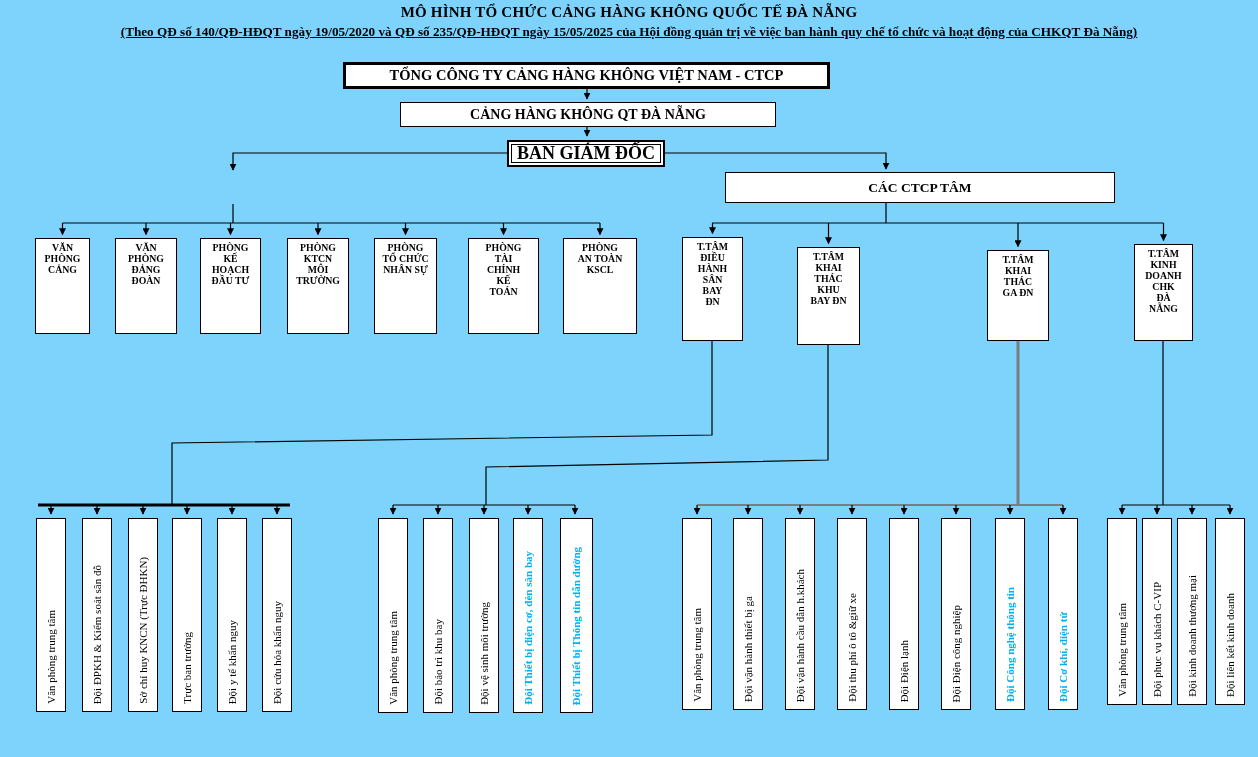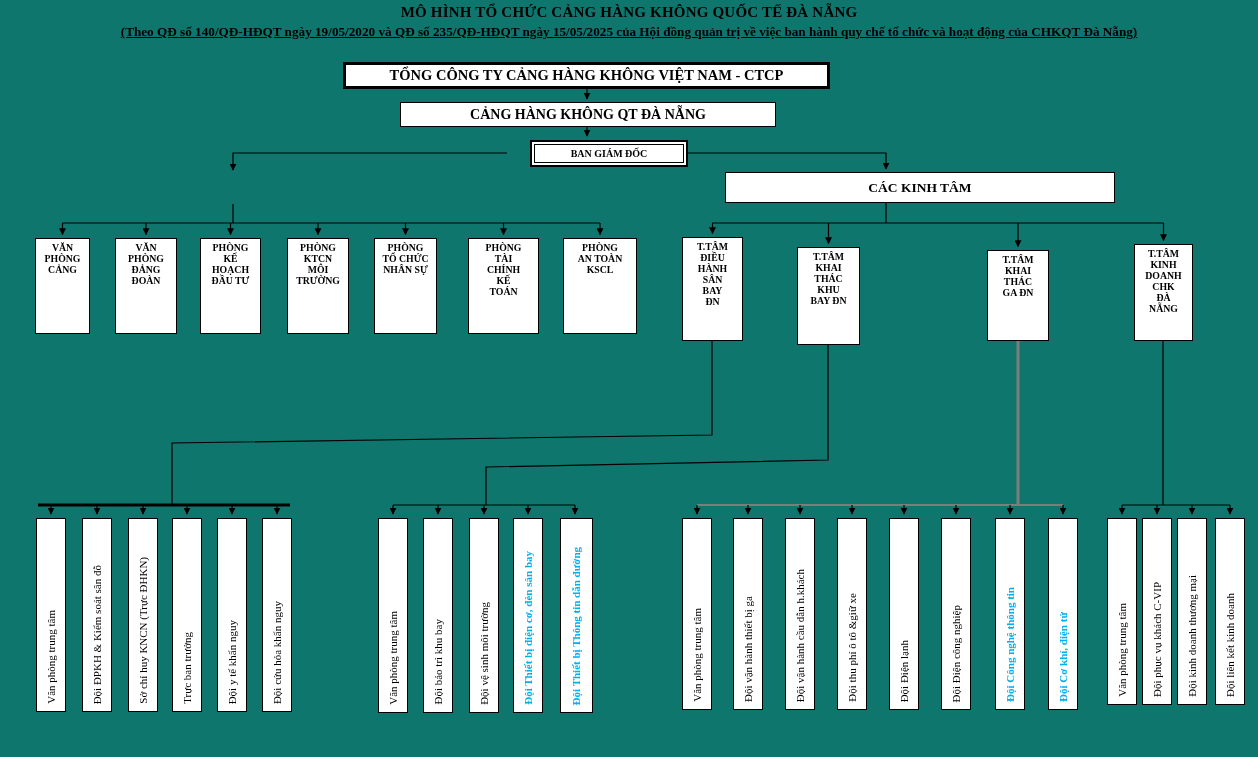--- a/index.html
+++ b/index.html
@@ -1,16 +1,16 @@
 <!DOCTYPE html>
 <html style="--accent: #00b0f0; --line-gray: #7d7d7d;"><head>
 <meta charset="utf-8">
 <style>
   html,body{margin:0;padding:0;background:#fff;}
-  #canvas{position:relative;width:1258px;height:757px;background:#0f766e;overflow:hidden;
+  #canvas{position:relative;width:1258px;height:757px;background:#7dd3fc;overflow:hidden;
           font-family:"Liberation Serif","DejaVu Serif",serif;color:#000;}
   .hdr{position:absolute;left:0;right:0;text-align:center;font-weight:bold;white-space:nowrap;}
   #title{top:4px;font-size:15px;letter-spacing:.2px;}
   #subtitle{top:24px;font-size:13.2px;text-decoration:underline;}
   #wires{position:absolute;left:0;top:0;}
   .ln{stroke:#000;stroke-width:1.2;fill:none;}
   .thickln{stroke:#000;stroke-width:3;fill:none;}
   .grayln{stroke:var(--line-gray,#7d7d7d);fill:none;}
   .box{position:absolute;box-sizing:border-box;background:#fff;border:1.6px solid #000;
        display:flex;justify-content:center;text-align:center;font-weight:bold;white-space:pre-line;}
@@ -94,24 +94,24 @@
     <line class="ln" x1="1163" y1="341" x2="1163" y2="505"></line>
     <line class="ln" x1="1122" y1="505" x2="1230" y2="505"></line>
     <line class="ln" x1="1122" y1="505" x2="1122" y2="514" marker-end="url(#arw)"></line>
     <line class="ln" x1="1157" y1="505" x2="1157" y2="514" marker-end="url(#arw)"></line>
     <line class="ln" x1="1192" y1="505" x2="1192" y2="514" marker-end="url(#arw)"></line>
     <line class="ln" x1="1230" y1="505" x2="1230" y2="514" marker-end="url(#arw)"></line>
   </svg>
 
   <div class="box mid" style="left:400px;top:102px;width:376px;height:25px;font-size:14px;">CẢNG HÀNG KHÔNG QT ĐÀ NẴNG</div>
   <div class="box mid thick" style="left:343px;top:62px;width:487px;height:27px;font-size:14.5px;">TỔNG CÔNG TY CẢNG HÀNG KHÔNG VIỆT NAM - CTCP</div>
-  <div id="box-board" class="box" style="left:530px;top:140px;width:158px;height:27px;font-size:10px;">
+  <div id="box-board" class="box" style="left:507px;top:140px;width:158px;height:27px;font-size:18px;">
     <div class="inner">BAN GIÁM ĐỐC</div>
   </div>
-  <div class="box mid" style="left:725px;top:172px;width:390px;height:31px;font-size:13.5px;">CÁC KINH TÂM</div>
+  <div class="box mid" style="left:725px;top:172px;width:390px;height:31px;font-size:13.5px;">CÁC CTCP TÂM</div>
 
   <div class="box small" style="left:35px;top:238px;width:55px;height:96px;">VĂN
 PHÒNG
 CẢNG</div>
   <div class="box small" style="left:115px;top:238px;width:62px;height:96px;">VĂN
 PHÒNG
 ĐẢNG
 ĐOÀN</div>
   <div class="box small" style="left:200px;top:238px;width:61px;height:96px;">PHÒNG
 KẾ

